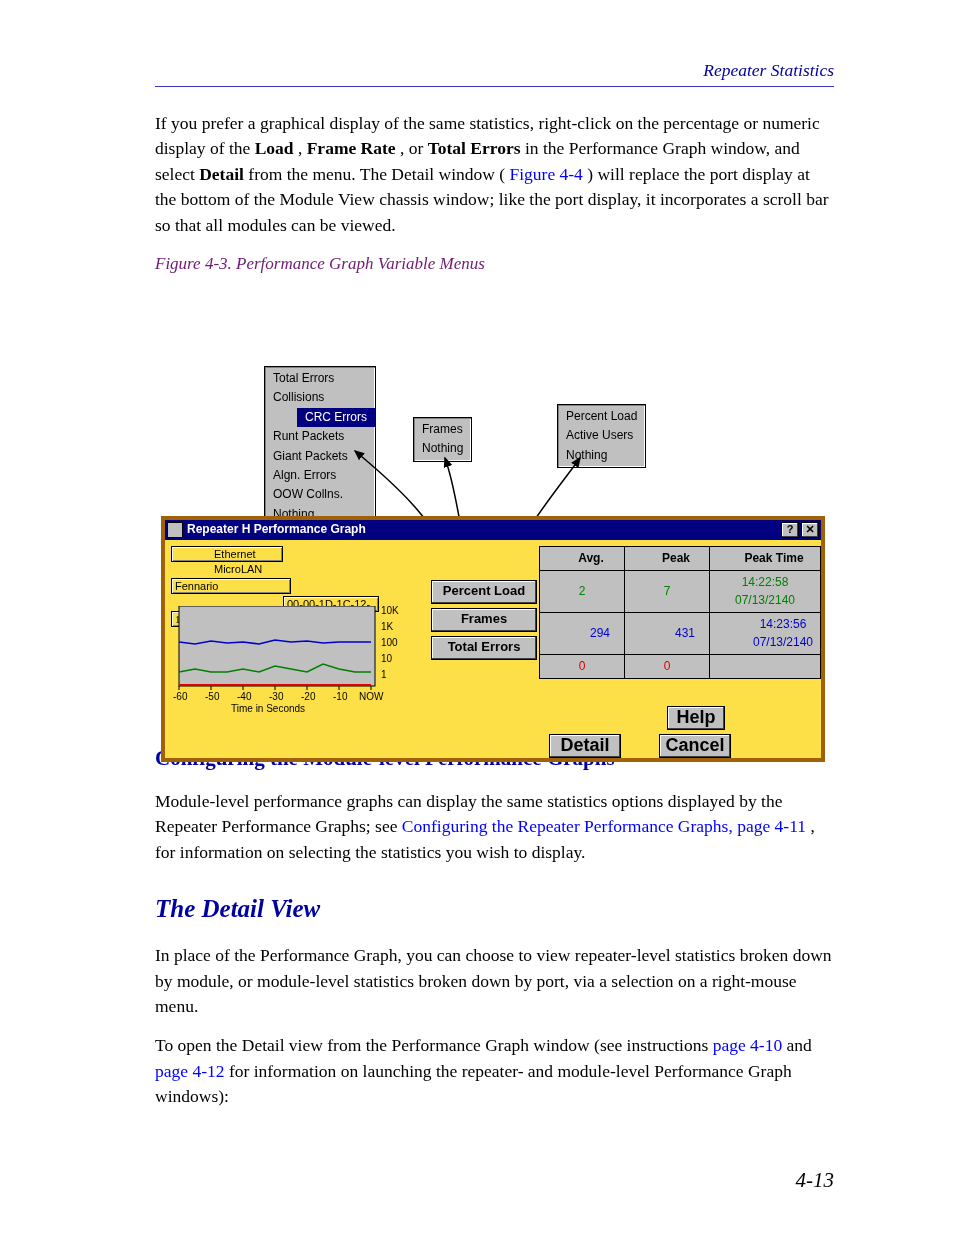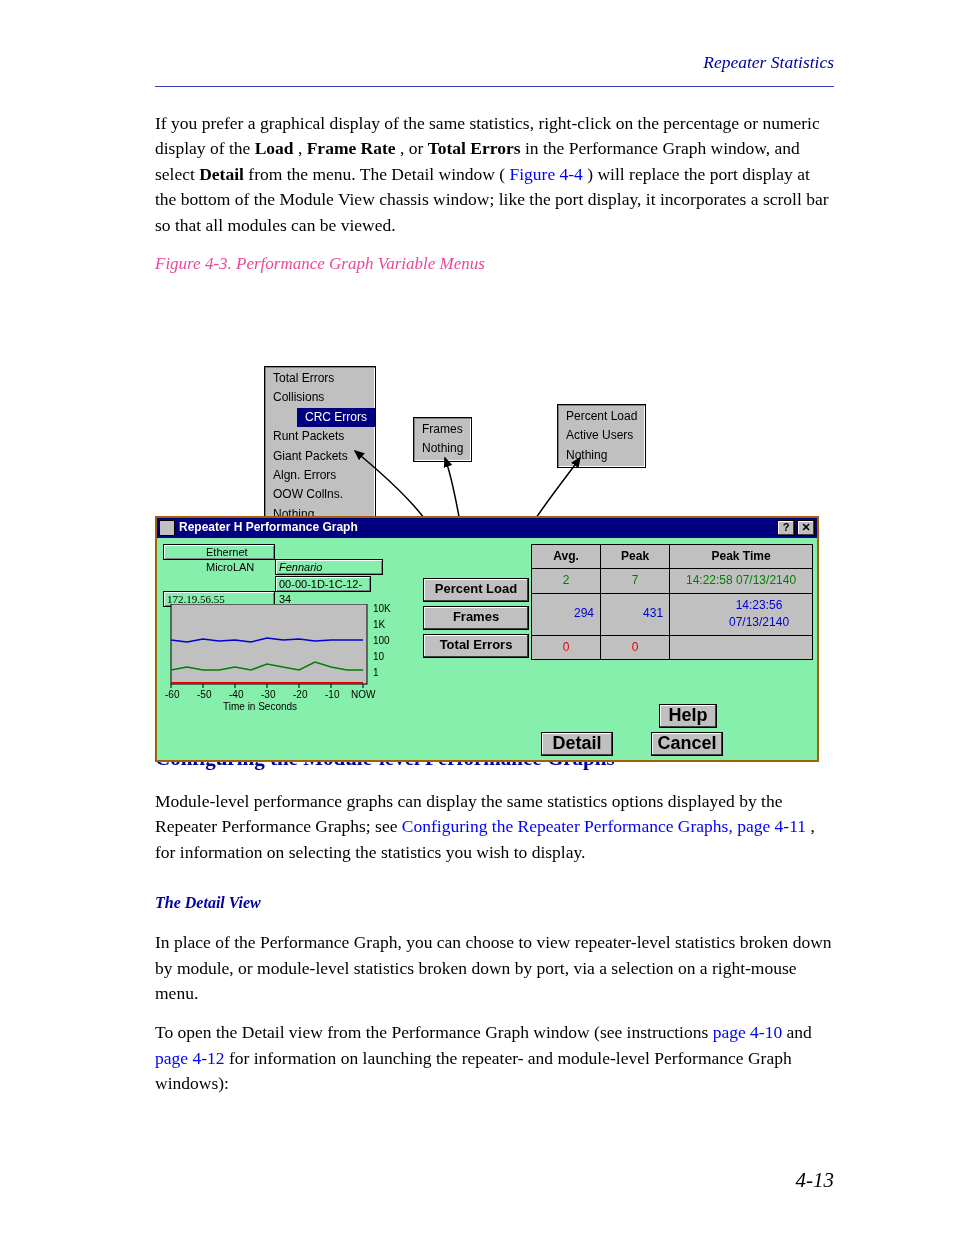--- a/index.html
+++ b/index.html
@@ -1,44 +1,44 @@
 <!DOCTYPE html>
 <html><head>
 <meta charset="utf-8">
 <style>
   html, body { margin:0; padding:0; background:#fff; font-family: "Times New Roman", Times, serif; color:#000; }
   .page { width:954px; height:1235px; position:relative; margin:0 auto; box-sizing:border-box; padding:50px 120px 0 155px; font-size:17.5px; line-height:1.45; }
   .page p { margin: 0 0 14px 0; }
 
-  .section-label { color:#0000a0; font-style:italic; font-size:17.5px; position:absolute; top:50px; right:120px; }
+  .section-label { color:#0000a0; font-style:italic; font-size:17.5px; position:absolute; top:58px; right:120px; }
   .blue-hr { border:none; border-top:1.5px solid #3838c0; margin:8px 0 24px 0; width:100%; }
 
   .heading-minor { font-family: "Palatino Linotype", Palatino, serif; color:#0000a0; font-size:21px; margin:28px 0 16px 0; }
-  .heading-sub   { font-family: "Palatino Linotype", Palatino, serif; color:#0000a0; font-style:italic; font-size:16px; margin:26px 0 16px 0; }
-  .figlabel      { color:#ec4899; font-style:italic; font-size:17px; margin: 30px 0 8px 0; }
+  .heading-sub   { font-family: "Palatino Linotype", Palatino, serif; color:#0000a0; font-style:italic; font-size:25px; margin:26px 0 16px 0; }
+  .figlabel      { color:#701a75; font-style:italic; font-size:17px; margin: 30px 0 8px 0; }
   .link { color:#0000ff; }
   .page-num { position:absolute; bottom:40px; right:120px; font-style:italic; font-size:21px; }
 
   
   .shot { position:absolute; left:155px; top:366px; width:664px; height:398px; font-family: Tahoma, Arial, sans-serif; font-size:12px; }
 
   
   .popup {
     position:absolute; background:#c0c0c0; border:1px solid #000;
     box-shadow: 1px 1px 0 #808080 inset, -1px -1px 0 #fff inset;
     padding:2px 0;
   }
   .popup .mi { padding:1px 8px 1px 8px; white-space:nowrap; cursor:default; }
   .popup .mi.sel { background:#000080; color:#fff;margin-left:32px; }
 
   
   .appwin {
-    position:absolute; left:0; top:150px; width:664px; height:246px;
-    border:2px solid #a16207; box-sizing:border-box;
-    background:#86efac;
+    position:absolute; left:6px; top:150px; width:664px; height:246px;
+    border:4px solid #a16207; box-sizing:border-box;
+    background:#fde047;
   }
   .titlebar {
     height:20px; background:#000080; color:#fff; font-weight:bold;
     display:flex; align-items:center; padding:0 2px;
     font-size:12px;
   }
   .titlebar .tbicon { width:14px; height:14px; background:#c0c0c0; border:1px solid #000; margin-right:4px; display:inline-block; }
   .titlebar .spacer { flex:1; }
   .tbbtn { width:16px; height:14px; background:#c0c0c0; border:1px solid #000; margin-left:2px; font-family:Arial; font-size:11px; text-align:center; line-height:12px; color:#000; font-weight:bold; box-shadow: -1px -1px 0 #404040 inset, 1px 1px 0 #fff inset;}
 
@@ -60,21 +60,21 @@
   .midbtn {
     position:absolute; width:104px; height:22px;
     background:#c0c0c0; border:1px solid #000;
     box-shadow: -1px -1px 0 #404040 inset, 1px 1px 0 #fff inset;
     text-align:center; line-height:20px; font-weight:bold; font-size:13px;
   }
 
   
   .dtable { position:absolute; left:370px; top:2px; width:282px; border-collapse:collapse; }
   .dtable th, .dtable td { border:1px solid #000; font-size:12px; padding:3px 6px; text-align:center; }
-  .dtable th { font-weight:bold; background:#c0c0c0; }
+  .dtable th { font-weight:bold; background:#c0c0c0;padding-left:24px; }
   .dtable td { background:#c0c0c0; }
   .row-green td { color:#008000; }
   .row-blue  td { color:#0000d0;padding-left:42px; }
   .row-red   td { color:#e00000; }
 
   
   .winbtn {
     position:absolute; height:22px;
     background:#c0c0c0; border:1px solid #000;
     box-shadow: -1px -1px 0 #404040 inset, 1px 1px 0 #fff inset;
@@ -170,21 +170,21 @@
         <span class="tbicon"></span>
         <span>Repeater H Performance Graph</span>
         <span class="spacer"></span>
         <span class="tbbtn">?</span>
         <span class="tbbtn">✕</span>
       </div>
 
       <div class="client">
 
         <div class="devbox">
-          <span class="devcell" style="width:112px;padding-left:42px;">Ethernet MicroLAN</span><span class="devcell" style="width:108px;font-style:italic;">Fennario</span><br>
+          <span class="devcell" style="width:112px;padding-left:42px;">Ethernet MicroLAN</span><span class="devcell" style="width:120px;">Fennario</span><br>
           <span class="devcell" style="width:112px;font-family:Liberation Serif, serif;">172.19.56.55</span><span class="devcell" style="width:96px;">00-00-1D-1C-12-34</span>
         </div>
 
         <div class="chart">
           <svg width="236" height="108" viewBox="0 0 236 108">
             <rect x="8" y="0" width="196" height="80" fill="#c0c0c0" stroke="#000"></rect>
 
             <text x="210" y="8" font-size="10">10K</text>
             <text x="210" y="24" font-size="10">1K</text>
             <text x="210" y="40" font-size="10">100</text>

